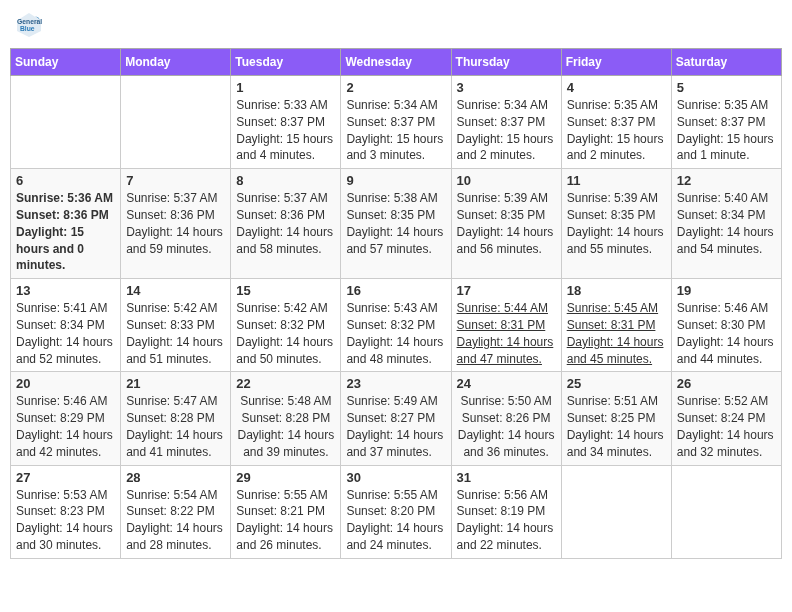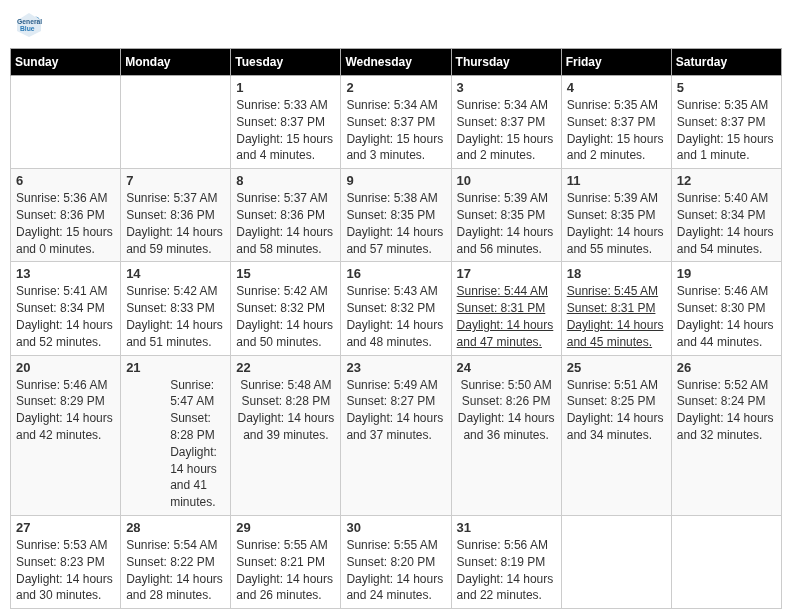--- a/index.html
+++ b/index.html
@@ -47,21 +47,21 @@
     .location {
       font-size: 15px;
       color: #555;
     }
     table {
       width: 100%;
       border-collapse: collapse;
       table-layout: fixed;
     }
     th {
-      background-color: #000000;
+      background-color: #8b5cf6;
       color: #fff;
       font-size: 12px;
       font-weight: bold;
       padding: 6px 4px;
       text-align: left;
       border: 1px solid #aaa;
     }
     td {
       border: 1px solid #ccc;
       vertical-align: top;
@@ -153,21 +153,21 @@
         <td>
           <div class="day-num">5</div>
           <div class="day-info" style="white-space: pre-line;">Sunrise: 5:35 AM
 Sunset: 8:37 PM
 Daylight: 15 hours and 1 minute.</div>
         </td>
       </tr>
       <tr>
         <td>
           <div class="day-num">6</div>
-          <div class="day-info" style="white-space: pre-line;">Sunrise: 5:36 AM
+          <div class="day-info" style="white-space: pre-line; font-weight: bold;">Sunrise: 5:36 AM
 Sunset: 8:36 PM
 Daylight: 15 hours and 0 minutes.</div>
         </td>
         <td>
           <div class="day-num">7</div>
           <div class="day-info" style="white-space: pre-line;">Sunrise: 5:37 AM
 Sunset: 8:36 PM
 Daylight: 14 hours and 59 minutes.</div>
         </td>
         <td>
@@ -247,21 +247,21 @@
       </tr>
       <tr>
         <td>
           <div class="day-num">20</div>
           <div class="day-info" style="white-space: pre-line;">Sunrise: 5:46 AM
 Sunset: 8:29 PM
 Daylight: 14 hours and 42 minutes.</div>
         </td>
         <td>
           <div class="day-num">21</div>
-          <div class="day-info" style="white-space: pre-line; margin-left: 44px;">Sunrise: 5:47 AM
+          <div class="day-info" style="white-space: pre-line;">Sunrise: 5:47 AM
 Sunset: 8:28 PM
 Daylight: 14 hours and 41 minutes.</div>
         </td>
         <td>
           <div class="day-num">22</div>
           <div class="day-info" style="white-space: pre-line; text-align: center;">Sunrise: 5:48 AM
 Sunset: 8:28 PM
 Daylight: 14 hours and 39 minutes.</div>
         </td>
         <td>

